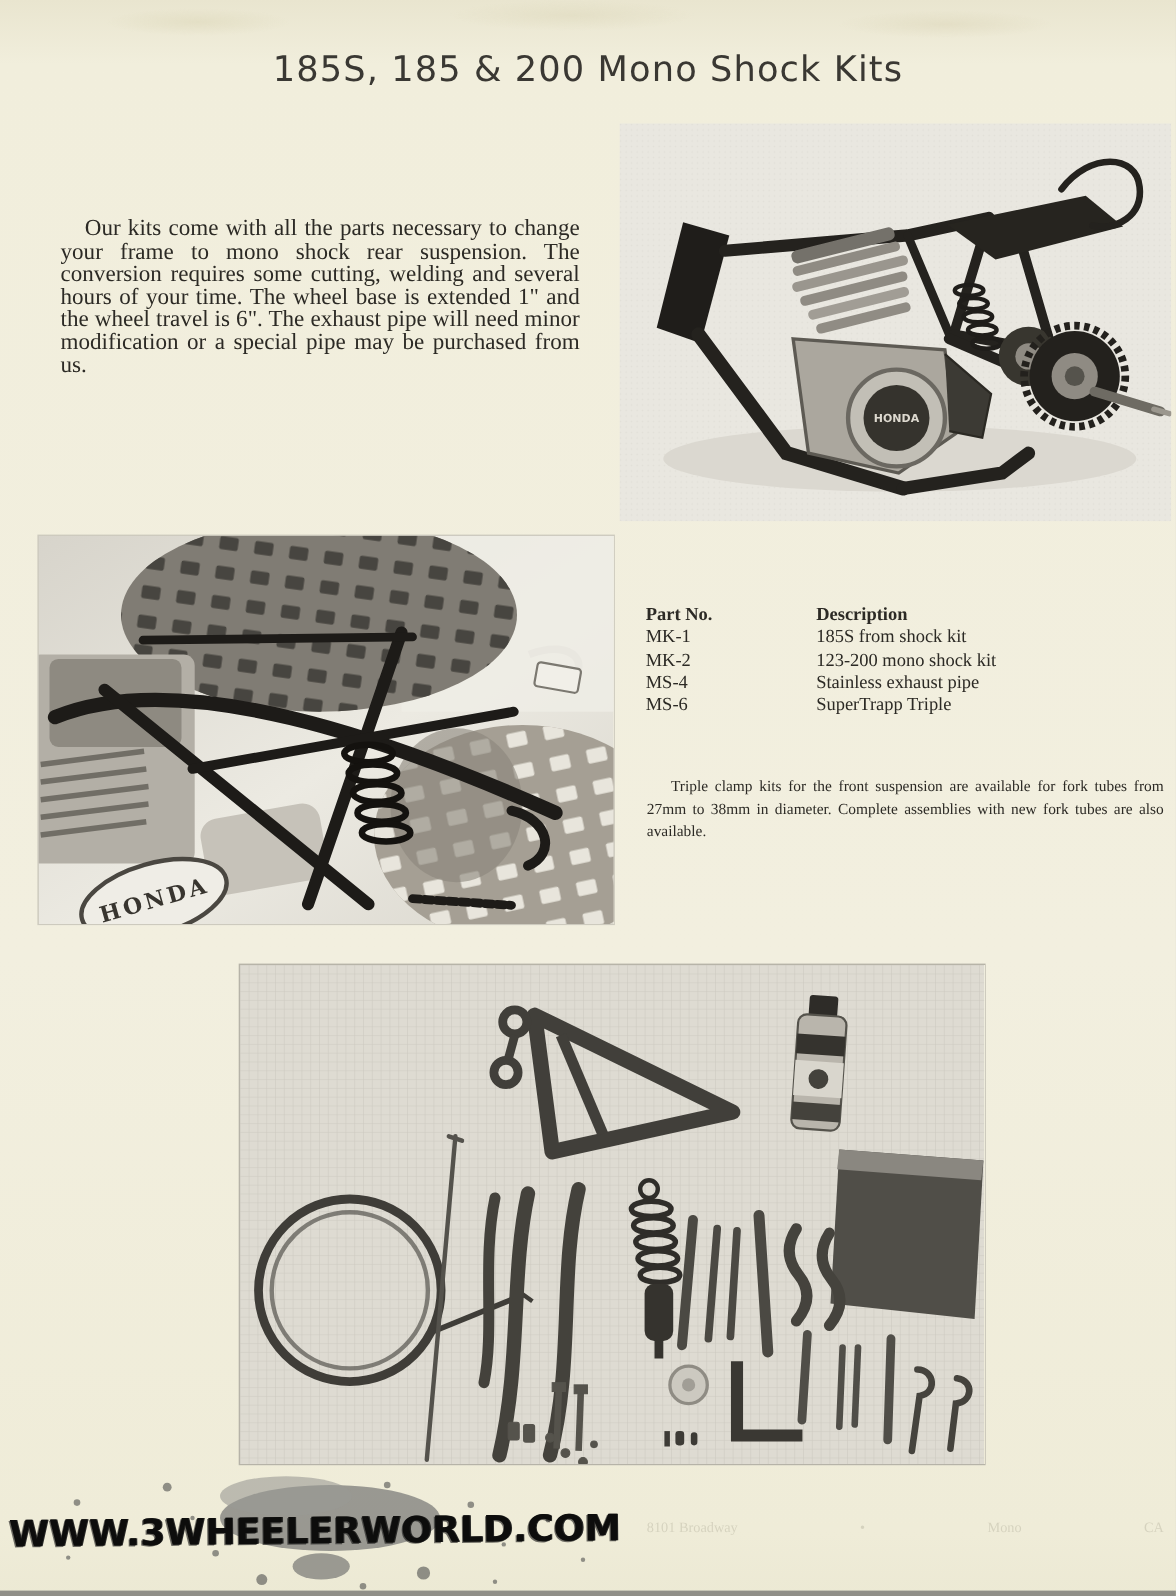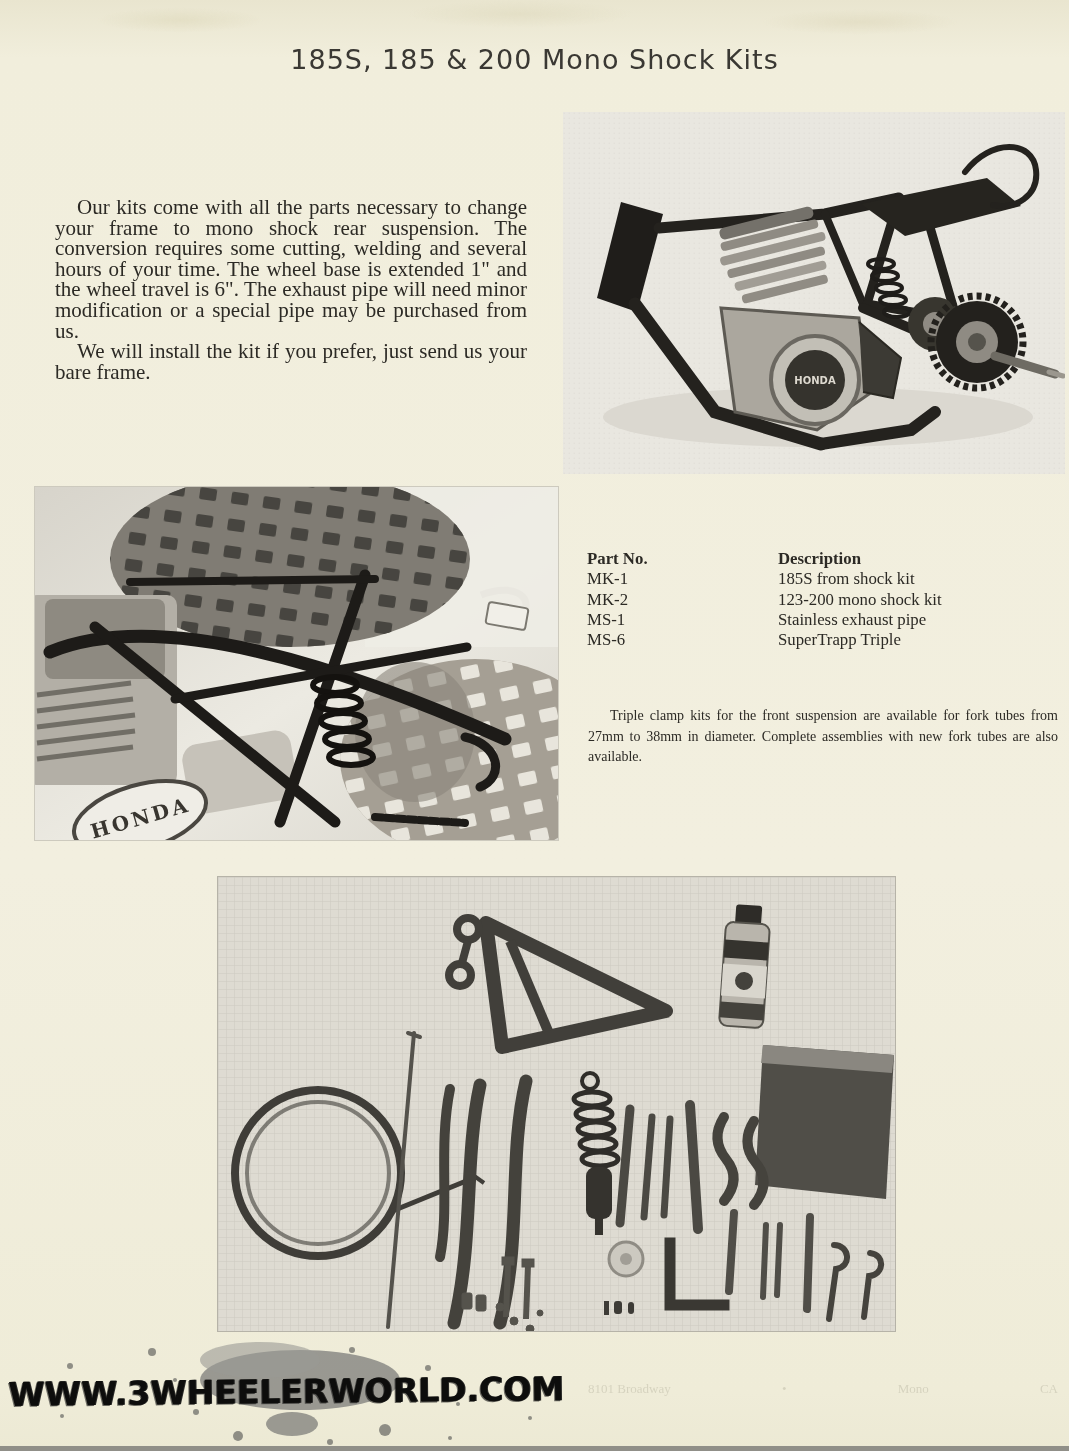--- a/index.html
+++ b/index.html
@@ -11,32 +11,32 @@
   }
   .scan-top{
     position:absolute;left:0;top:0;width:100%;height:48px;opacity:.55;pointer-events:none;
     background:
       radial-gradient(120px 18px at 180px 20px,#ddd8ba 0,rgba(221,216,186,0) 70%),
       radial-gradient(160px 20px at 520px 14px,#ded9bd 0,rgba(222,217,189,0) 70%),
       radial-gradient(140px 18px at 860px 22px,#ddd7bb 0,rgba(221,215,187,0) 70%);
   }
   .title{
     position:absolute;top:44px;left:0;width:100%;margin:0;text-align:center;
-    font-family:"DejaVu Sans",sans-serif;font-weight:500;font-size:27px;
+    font-family:"DejaVu Sans",sans-serif;font-weight:500;font-size:32px;
     letter-spacing:1px;color:#3a3833;
   }
   .intro{position:absolute;left:55px;top:197px;width:472px;font-size:21px;line-height:20.6px;text-align:justify;}
   .intro p{margin:0;text-indent:22px;}
   .photo{position:absolute;overflow:hidden;}
   .photo svg{display:block;width:100%;height:100%;}
   .photo-frame{left:563px;top:112px;width:502px;height:362px;}
   .photo-atv{left:35px;top:487px;width:523px;height:353px;box-shadow:0 0 0 1px #cdcabe;}
   .photo-parts{left:218px;top:877px;width:677px;height:454px;box-shadow:0 0 0 1px #b6b3a8;}
   .parts{position:absolute;left:587px;top:549px;width:430px;font-size:16.8px;line-height:20.3px;}
-  .trow{display:grid;grid-template-columns:155px 1fr;gap:36px;}
+  .trow{display:grid;grid-template-columns:155px 1fr;}
   .thead span{font-weight:bold;}
   .note{position:absolute;left:588px;top:706px;width:470px;margin:0;
         font-size:14px;line-height:20.6px;text-align:justify;text-indent:22px;}
   .splatter{position:absolute;left:0;top:1338px;width:620px;height:113px;}
   .watermark{
     position:absolute;left:8px;top:1372px;white-space:nowrap;
     font-family:"DejaVu Sans",sans-serif;font-weight:800;font-size:33px;letter-spacing:0px;
     color:#0d0d0c;transform:rotate(-0.6deg);
     text-shadow:1px 0 0 #2a2a28, -1px 1px 0 rgba(20,20,20,.6);
   }
@@ -49,21 +49,20 @@
 </head>
 <body>
 
 <div class="page">
   <div class="scan-top"></div>
 
   <h1 class="title">185S, 185 &amp; 200 Mono Shock Kits</h1>
 
   <div class="intro">
     <p>Our kits come with all the parts necessary to change your frame to mono shock rear suspension. The conversion requires some cutting, welding and several hours of your time. The wheel base is extended 1" and the wheel travel is 6". The exhaust pipe will need minor modification or a special pipe may be purchased from us.</p>
-    <p>We will install the kit if you prefer, just send us your bare frame.</p>
   </div>
 
   <div class="photo photo-frame">
     <svg viewBox="0 0 502 362" xmlns="http://www.w3.org/2000/svg">
       <defs>
         <pattern id="ht1" width="5" height="5" patternUnits="userSpaceOnUse">
           <circle cx="1.2" cy="1.2" r="0.7" fill="#d9d7cf"></circle>
         </pattern>
       </defs>
       <rect width="502" height="362" fill="#e9e7e0"></rect>
@@ -187,21 +186,21 @@
     </div>
     <div class="trow">
       <span>MK-1</span>
       <span>185S from shock kit</span>
     </div>
     <div class="trow">
       <span>MK-2</span>
       <span>123-200 mono shock kit</span>
     </div>
     <div class="trow">
-      <span>MS-1</span>
+      <span>MS-4</span>
       <span>Stainless exhaust pipe</span>
     </div>
     <div class="trow">
       <span>MS-6</span>
       <span>SuperTrapp Triple</span>
     </div>
   </div>
 
   <p class="note">Triple clamp kits for the front suspension are available for fork tubes from 27mm to 38mm in diameter. Complete assemblies with new fork tubes are also available.</p>
 

